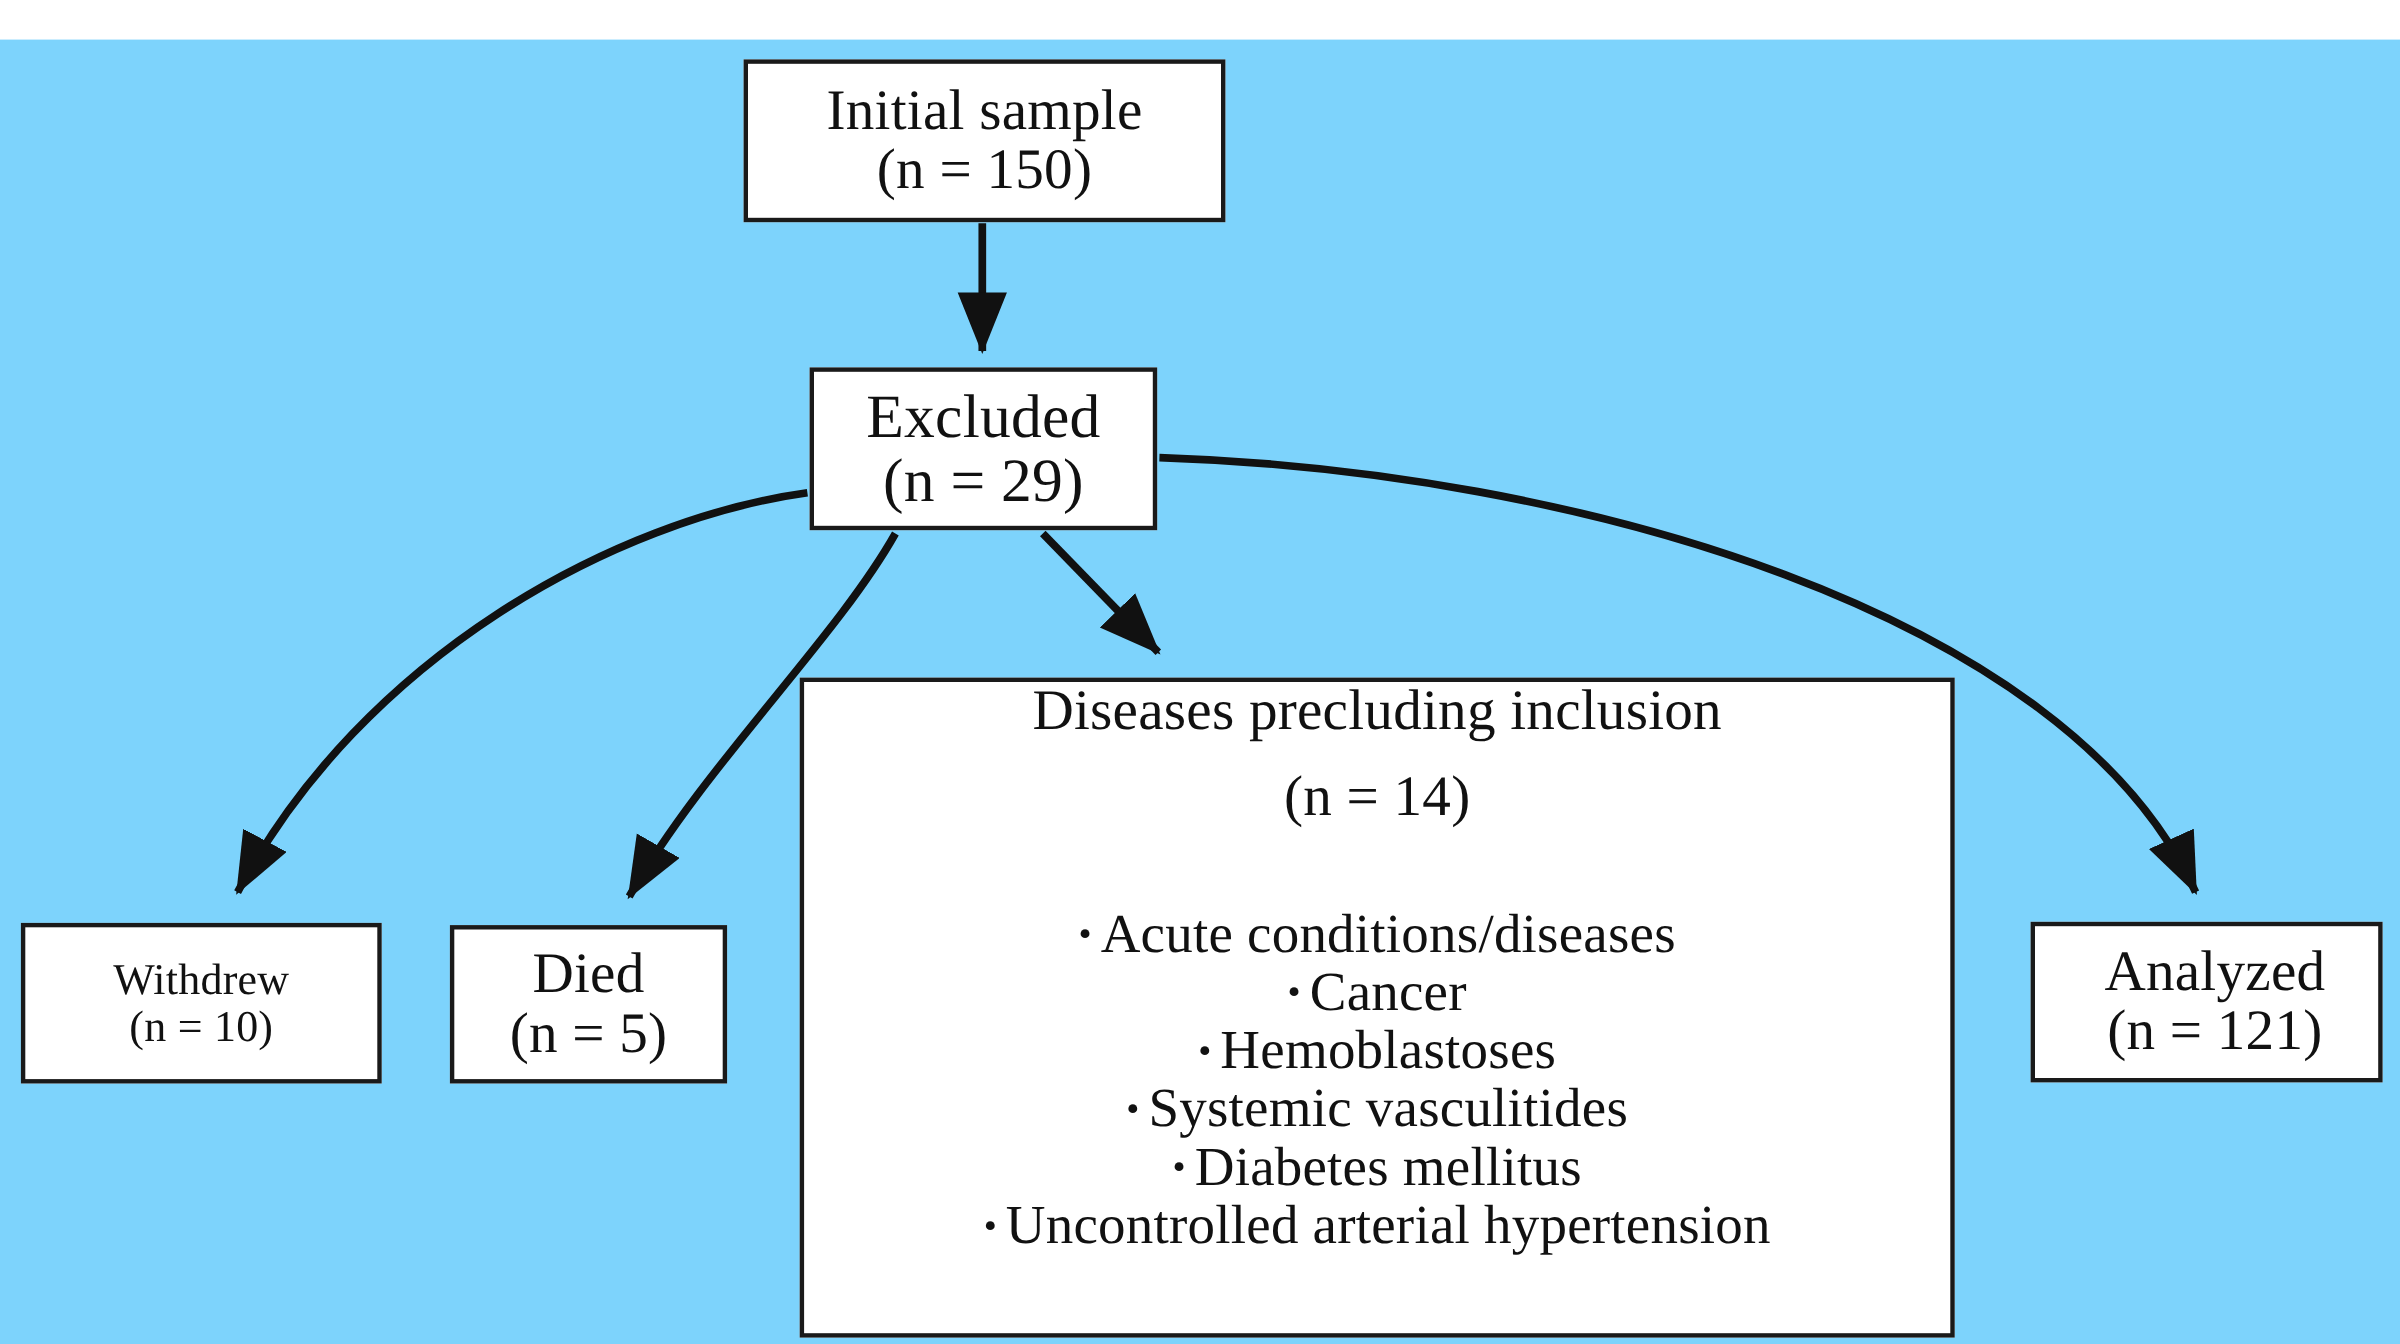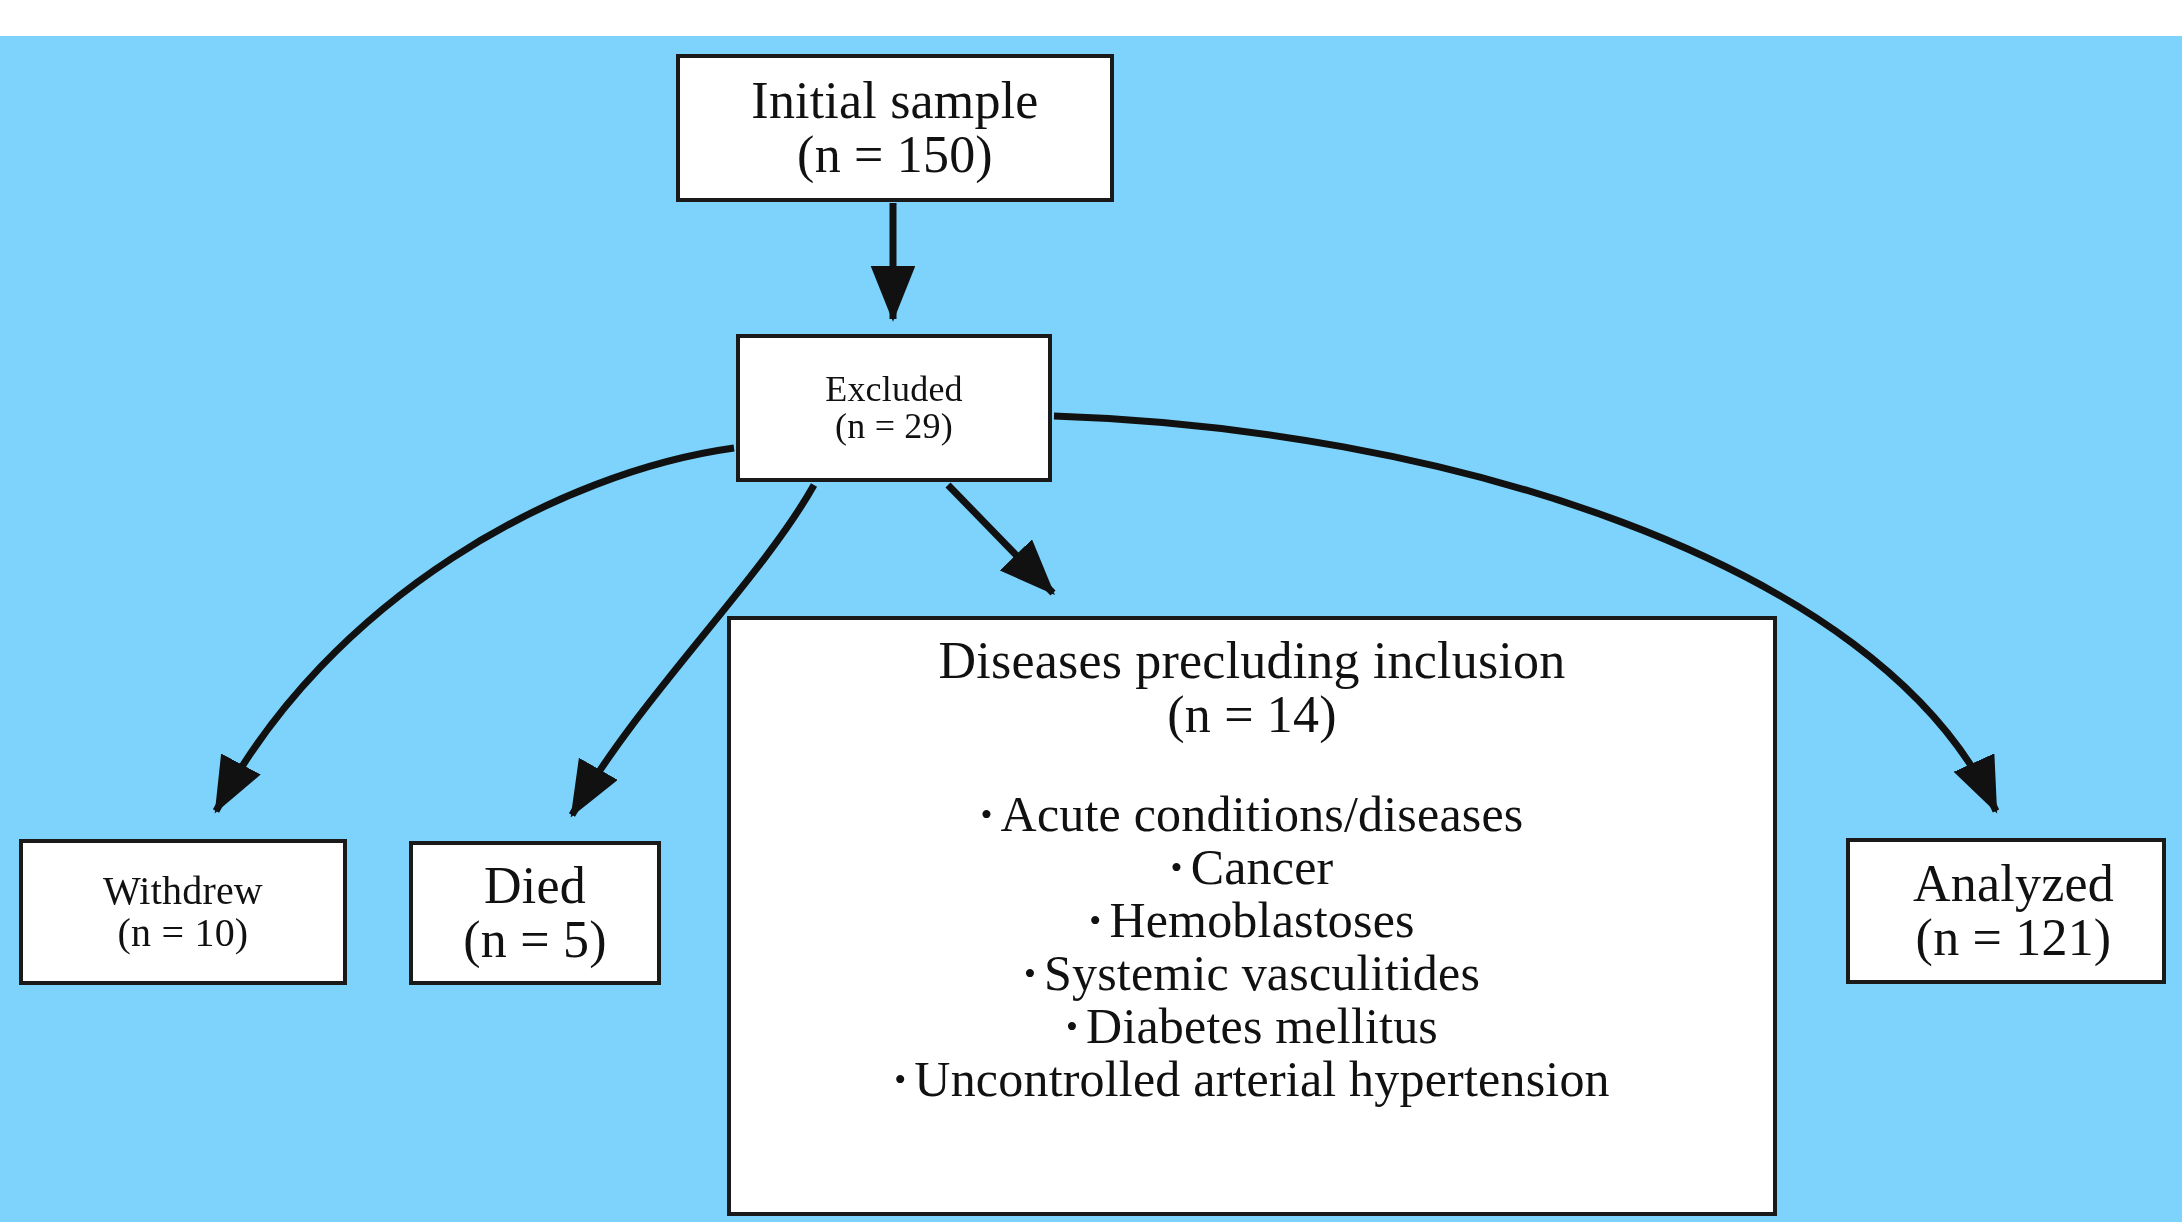--- a/index.html
+++ b/index.html
@@ -42,40 +42,40 @@
   .node-line {
     display: block;
     white-space: nowrap;
   }
   #node-initial {
     left: 676px; top: 18px; width: 438px; height: 148px;
     font-size: 52px;
   }
   #node-excluded {
     left: 736px; top: 298px; width: 316px; height: 148px;
-    font-size: 36px;
+    font-size: 56px;
   }
   #node-withdrew {
     left: 19px; top: 803px; width: 328px; height: 146px;
     font-size: 40px;
   }
   #node-died {
     left: 409px; top: 805px; width: 252px; height: 144px;
     font-size: 52px;
   }
   #node-analyzed {
     left: 1846px; top: 802px; width: 320px; height: 146px;
     font-size: 52px;
     padding-left: 15px;
   }
   #node-diseases {
     left: 727px; top: 580px; width: 1050px; height: 600px;
     justify-content: flex-start;
-    padding-top: 14px;
     font-size: 52px;
+    gap: 24px;
   }
   #node-diseases .heading {
     display: block;
     text-align: center;
     width: 100%;
   }
   #diseases-list {
     list-style: none;
     margin: 0;
     padding: 0;

